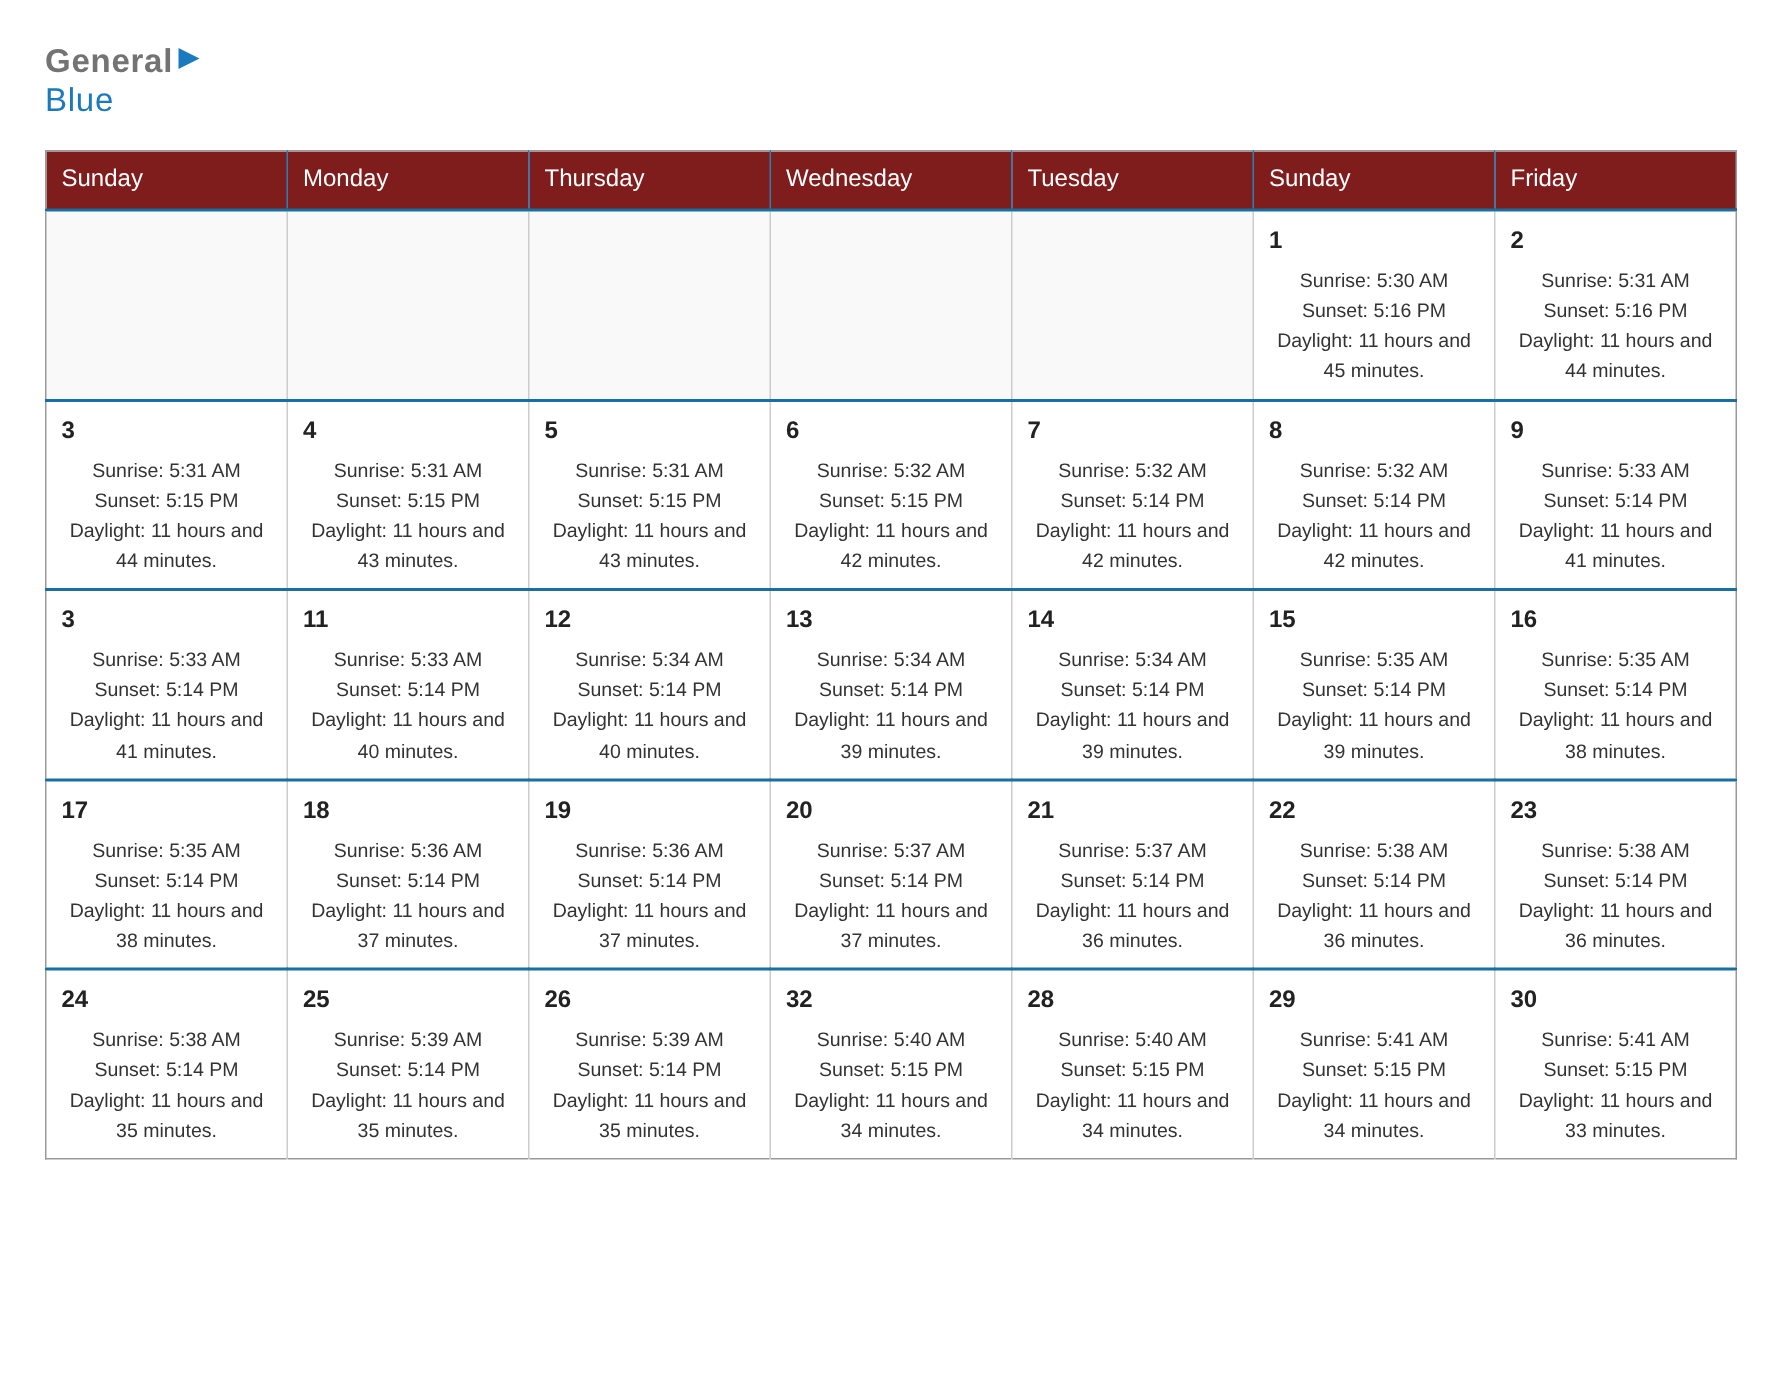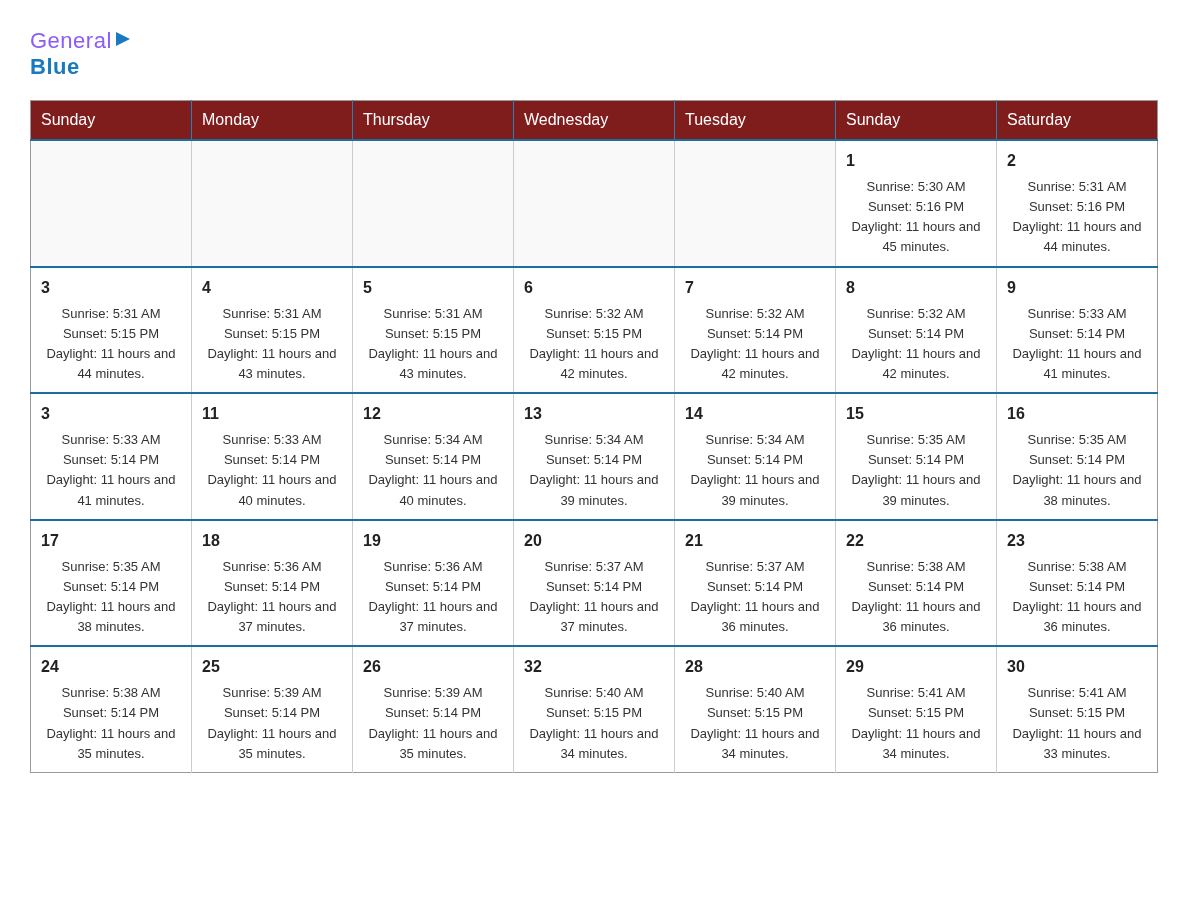--- a/index.html
+++ b/index.html
@@ -17,27 +17,27 @@
       margin-bottom: 20px;
     }
     .logo {
       display: flex;
       flex-direction: column;
       align-items: flex-start;
       padding-top: 8px;
     }
     .logo-text-general {
       font-size: 22px;
-      font-weight: normal;
-      color: #8b5cf6;
+      font-weight: bold;
+      color: #737373;
       letter-spacing: 0.5px;
     }
     .logo-text-blue {
       font-size: 22px;
-      font-weight: bold;
+      font-weight: normal;
       color: #1a7abf;
       letter-spacing: 0.5px;
     }
     .logo-line1 {
       display: flex;
       align-items: center;
     }
     .title-area {
       text-align: right;
     }
@@ -128,21 +128,21 @@
 
 <table class="calendar">
   <thead>
     <tr>
     <th>Sunday</th>
         <th>Monday</th>
         <th>Thursday</th>
         <th>Wednesday</th>
         <th>Tuesday</th>
         <th>Sunday</th>
-        <th>Saturday</th>
+        <th>Friday</th>
       </tr>
   </thead>
   <tbody id="calendar-body">
   <tr>
         <td class="empty-cell"></td>
         <td class="empty-cell"></td>
         <td class="empty-cell"></td>
         <td class="empty-cell"></td>
         <td class="empty-cell"></td>
         <td>

